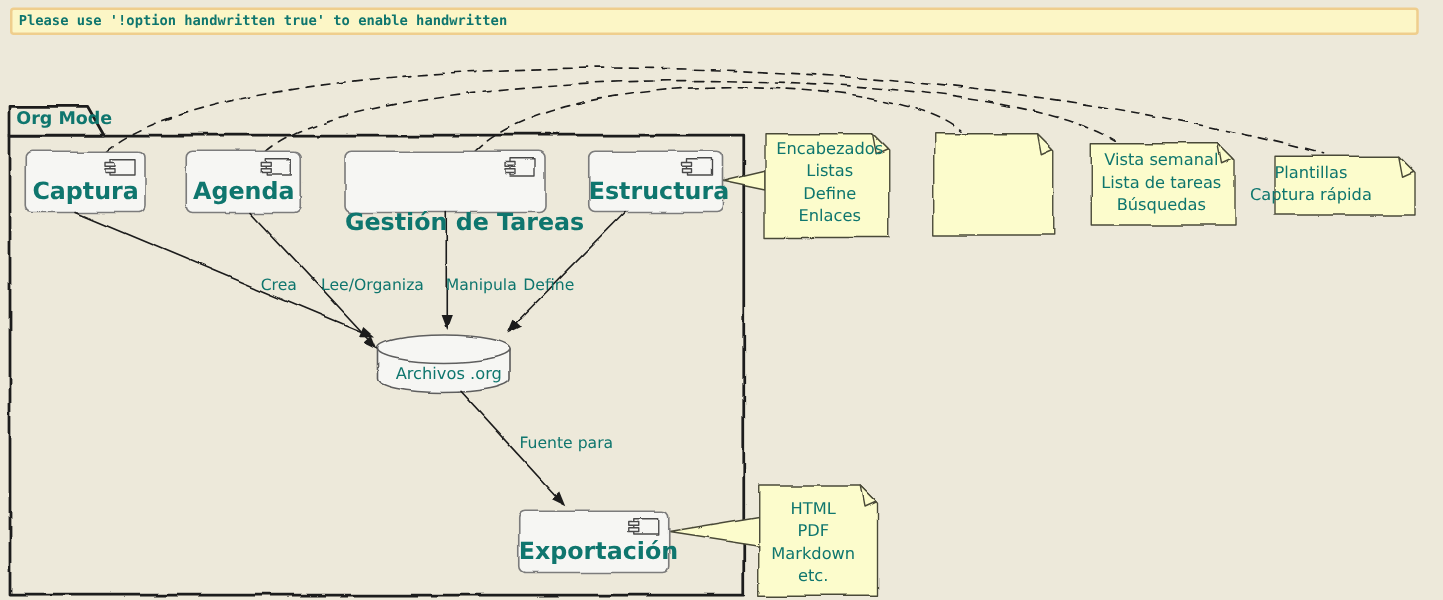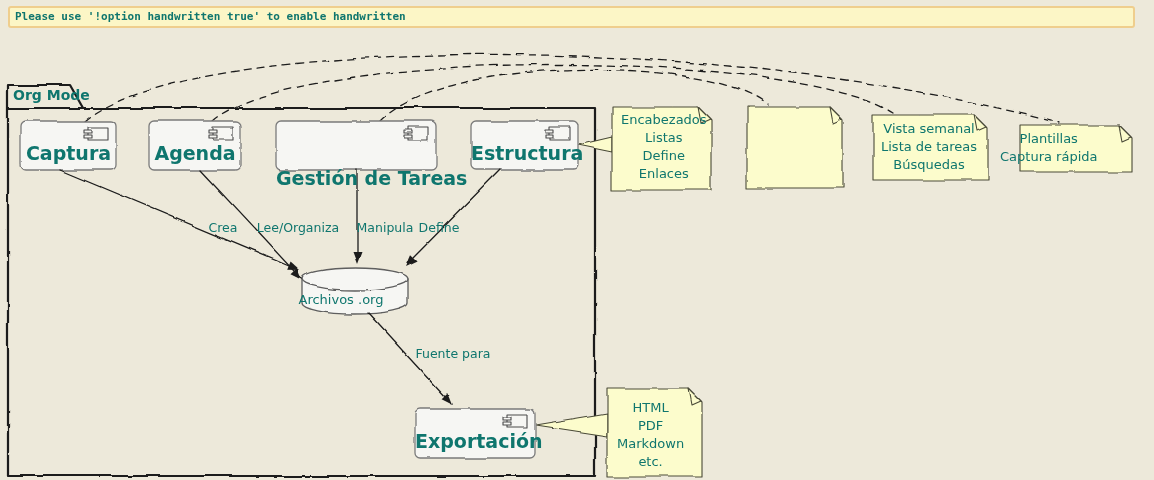--- a/index.html
+++ b/index.html
@@ -14,21 +14,21 @@
   .stage svg{position:absolute;left:0;top:0;}
   .banner{
     position:absolute;left:8px;top:6px;width:1116px;height:16px;
     background:#FCF6C6;border:2px solid #EFCE8D;border-radius:3px;
     font-family:"DejaVu Sans Mono",monospace;font-size:11px;font-weight:bold;
     line-height:16px;padding:1px 2px 1px 5px;white-space:nowrap;overflow:hidden;
   }
   .lbl{position:absolute;white-space:nowrap;text-align:center;}
   .frame-title{left:13px;top:87px;font-size:14px;font-weight:bold;}
   .comp-label{font-size:19px;text-align:center;font-weight:bold;}
-  .db-label{left:288px;top:292px;width:106px;font-size:13px;text-align:center;}
+  .db-label{left:306px;top:292px;width:106px;font-size:13px;text-align:center;}
   .edge-label{font-size:12.5px;transform:translateX(-50%);}
   .note-text{font-size:13px;line-height:18px;}
   .note-text div{white-space:nowrap;}
 </style>
 </head>
 <body>
 
 <div class="stage">
 
   <svg width="1154" height="480" viewBox="0 0 1154 480">

